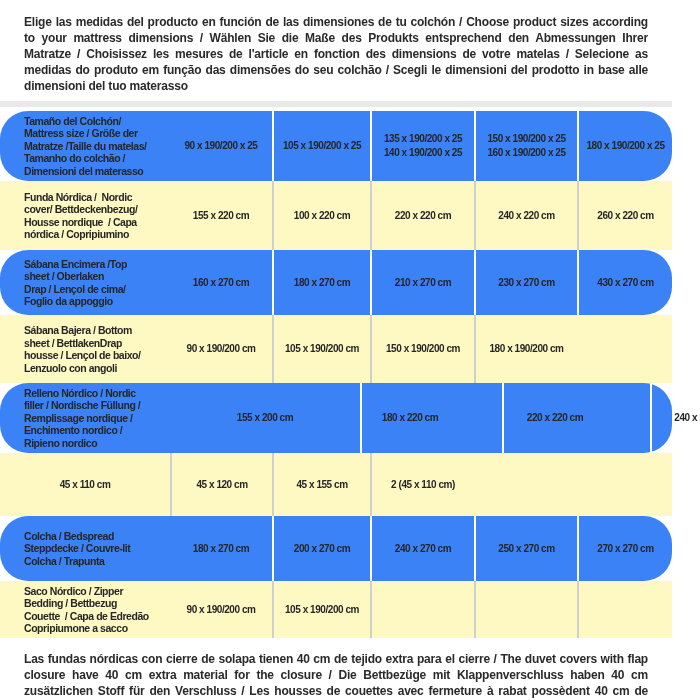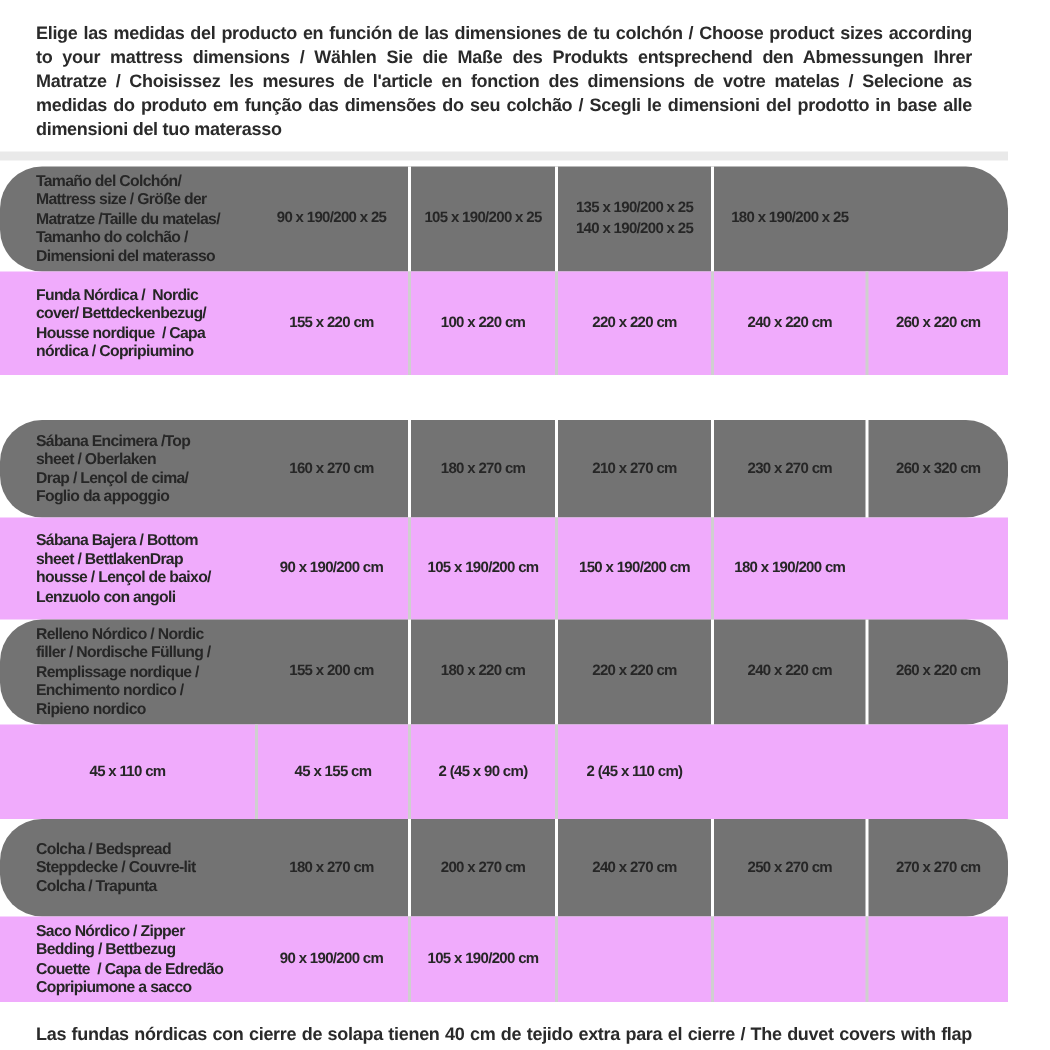--- a/index.html
+++ b/index.html
@@ -29,28 +29,28 @@
   .table-top-strip {
     height: 6px;
     background: #e9e9e9;
     margin-bottom: 4px;
   }
 
   .trow {
     display: grid;
     grid-template-columns: 170px 102px 98px 104px 103px 1fr;
   }
-  .trow.gray { background: #737373; border-radius: 28px; }
-  .trow.white { background: #f0abfc; }
+  .trow.gray { background: #3b82f6; border-radius: 28px; }
+  .trow.white { background: #fef9c3; }
 
   .trow:nth-child(1) { min-height: 70px; }
   .trow:nth-child(2) { min-height: 69px; }
-  .trow:nth-child(3) { min-height: 65px; margin-top: 30px; }
+  .trow:nth-child(3) { min-height: 65px; }
   .trow:nth-child(4) { min-height: 68px; }
-  .trow:nth-child(5) { min-height: 70px; }
+  .trow:nth-child(5) { min-height: 70px; gap: 44px; }
   .trow:nth-child(6) { min-height: 63px; }
   .trow:nth-child(7) { min-height: 65px; }
   .trow:nth-child(8) { min-height: 57px; }
 
   .cell {
     display: flex;
     flex-direction: column;
     justify-content: center;
     white-space: pre;
     font-weight: bold;
@@ -85,20 +85,22 @@
         <div class="trow gray">
           <div class="cell label">Tamaño del Colchón/
 Mattress size / Größe der
 Matratze /Taille du matelas/
 Tamanho do colchão /
 Dimensioni del materasso</div>
           <div class="cell value">90 x 190/200 x 25</div>
           <div class="cell value divided">105 x 190/200 x 25</div>
           <div class="cell value divided">135 x 190/200 x 25
 140 x 190/200 x 25</div>
+          <div class="cell value divided">150 x 190/200 x 25
+160 x 190/200 x 25</div>
           <div class="cell value divided">180 x 190/200 x 25</div>
         </div>
         <div class="trow white">
           <div class="cell label">Funda Nórdica /  Nordic
 cover/ Bettdeckenbezug/
 Housse nordique  / Capa
 nórdica / Copripiumino</div>
           <div class="cell value">155 x 220 cm</div>
           <div class="cell value divided">100 x 220 cm</div>
           <div class="cell value divided">220 x 220 cm</div>
@@ -107,21 +109,21 @@
         </div>
         <div class="trow gray">
           <div class="cell label">Sábana Encimera /Top
 sheet / Oberlaken
 Drap / Lençol de cima/
 Foglio da appoggio</div>
           <div class="cell value">160 x 270 cm</div>
           <div class="cell value divided">180 x 270 cm</div>
           <div class="cell value divided">210 x 270 cm</div>
           <div class="cell value divided">230 x 270 cm</div>
-          <div class="cell value divided">260 x 320 cm</div>
+          <div class="cell value divided">430 x 270 cm</div>
         </div>
         <div class="trow white">
           <div class="cell label">Sábana Bajera / Bottom
 sheet / BettlakenDrap
 housse / Lençol de baixo/
 Lenzuolo con angoli</div>
           <div class="cell value">90 x 190/200 cm</div>
           <div class="cell value divided">105 x 190/200 cm</div>
           <div class="cell value divided">150 x 190/200 cm</div>
           <div class="cell value divided">180 x 190/200 cm</div>
@@ -133,22 +135,22 @@
 Enchimento nordico /
 Ripieno nordico</div>
           <div class="cell value">155 x 200 cm</div>
           <div class="cell value divided">180 x 220 cm</div>
           <div class="cell value divided">220 x 220 cm</div>
           <div class="cell value divided">240 x 220 cm</div>
           <div class="cell value divided">260 x 220 cm</div>
         </div>
         <div class="trow white">
           <div class="cell value">45 x 110 cm</div>
+          <div class="cell value divided">45 x 120 cm</div>
           <div class="cell value divided">45 x 155 cm</div>
-          <div class="cell value divided">2 (45 x 90 cm)</div>
           <div class="cell value divided">2 (45 x 110 cm)</div>
         </div>
         <div class="trow gray">
           <div class="cell label">Colcha / Bedspread
 Steppdecke / Couvre-lit
 Colcha / Trapunta</div>
           <div class="cell value">180 x 270 cm</div>
           <div class="cell value divided">200 x 270 cm</div>
           <div class="cell value divided">240 x 270 cm</div>
           <div class="cell value divided">250 x 270 cm</div>

